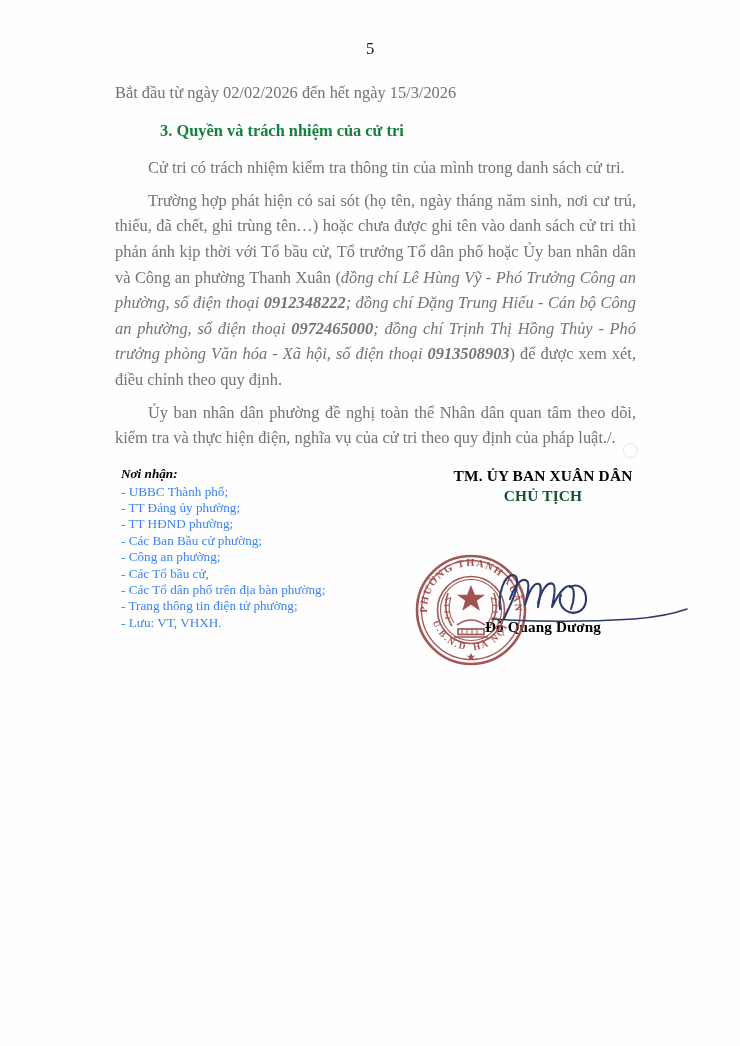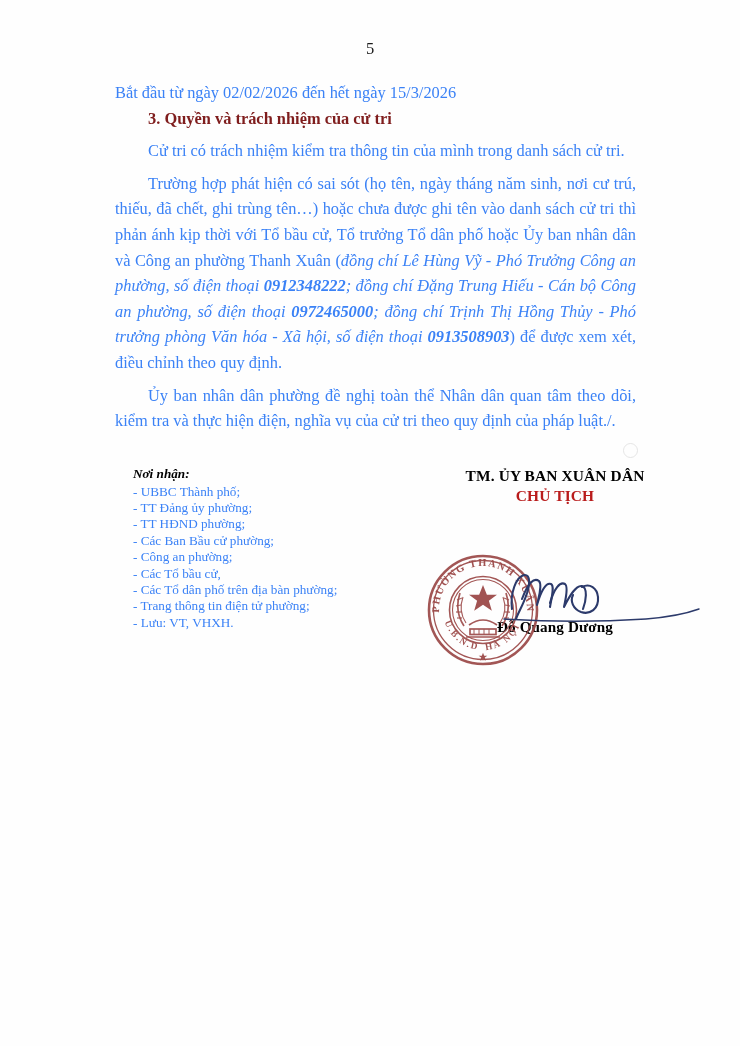--- a/index.html
+++ b/index.html
@@ -41,39 +41,39 @@
     left: 115px;
     top: 80px;
     width: 521px;
   }
   .para {
     font-size: 16.4px;
     line-height: 25.6px;
     text-align: justify;
     text-justify: inter-word;
     margin: 0;
-    color: #3b82f6;
+    color: #737373;
   }
   .para.indent { text-indent: 33px; margin-top: 7px; }
   .para.noindent { text-indent: 0; }
   .heading-num {
     font-size: 16.4px;
     line-height: 25.6px;
     font-weight: bold;
     text-indent: 33px;
-    margin: 0;
-    color: #7f1d1d;
+    margin: 12px;
+    color: #15803d;
   }
   .it { font-style: italic; }
   .it-b { font-style: italic; font-weight: bold; }
 
   
   .lower {
     position: absolute;
-    left: 16px;
+    left: 4px;
     top: 466px;
     width: 716px;
     height: 220px;
   }
 
   .recipients {
     position: absolute;
     left: 117px;
     top: 0;
     width: 260px;
@@ -111,21 +111,21 @@
     font-weight: bold;
     line-height: 19.5px;
     letter-spacing: 0.15px;
     color: #000;
   }
   .sig-role {
     font-size: 15.4px;
     font-weight: bold;
     line-height: 19.5px;
     letter-spacing: 0.15px;
-    color: #b91c1c;
+    color: #14532d;
   }
   .sig-area {
     position: relative;
     height: 112px;
   }
   .sig-name {
     font-size: 15.2px;
     font-weight: bold;
     line-height: 19px;
     color: #000;

